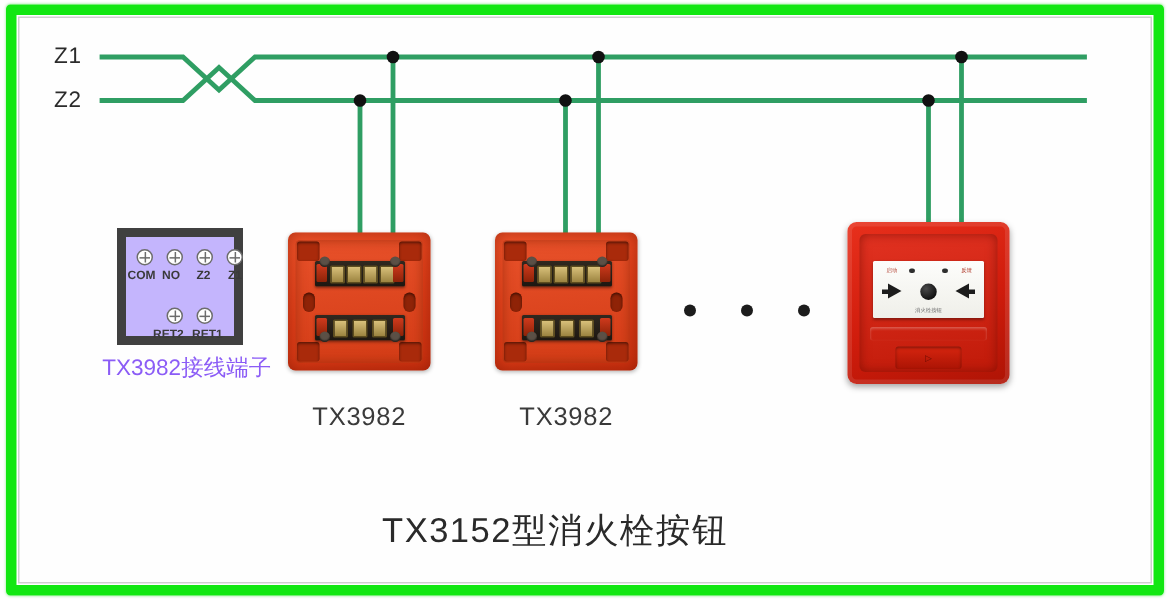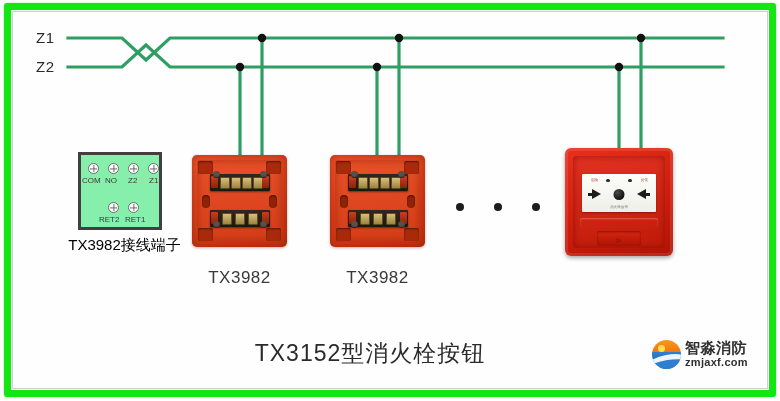--- a/index.html
+++ b/index.html
@@ -47,22 +47,23 @@
     left: 0; top: 0;
     width: 780px; height: 401px;
     overflow: visible;
   }
   
   .term-box {
     position: absolute;
     left: 78px; top: 152px;
     width: 84px; height: 78px;
     box-sizing: border-box;
-    border: 3px solid #404040;
-    background: #86efac;
+    border: 6px solid #404040;
+    background: #c4b5fd;
+    font-weight: bold;
   }
   .screw {
     position: absolute;
     width: 11px; height: 11px;
     box-sizing: border-box;
     border: 1.2px solid #6d6d6d;
     border-radius: 50%;
     background: #fff;
   }
   .screw::before, .screw::after {
@@ -78,21 +79,21 @@
     color: #3a3a3a;
     font-family: "Liberation Sans", sans-serif;
     white-space: nowrap;
   }
   .term-caption {
     position: absolute;
     left: 52px; top: 236px;
     width: 145px;
     text-align: center;
     font-size: 15px;
-    color: #000000;
+    color: #8b5cf6;
     font-family: "Liberation Sans", "DejaVu Sans", sans-serif;
   }
   
   .module {
     position: absolute;
     width: 95px; height: 92px;
     border-radius: 5px;
     background:
       linear-gradient(160deg, #f0542a 0%, #df3f19 48%, #c9300f 100%);
     box-shadow: inset 0 0 10px rgba(120,20,0,.55), 0 1px 3px rgba(0,0,0,.3);
@@ -474,25 +475,14 @@
       <div class="cap">消火栓按钮</div>
     </div>
     <div class="slot"></div>
     <div class="reset">
       <span class="reset-mark">▷</span>
     </div>
   </div>
 
   <div class="title">TX3152型消火栓按钮</div>
 
-  <div class="watermark">
-    <div class="wm-logo">
-      <div class="sun"></div>
-      <div class="wave"></div>
-      <div class="wave2"></div>
-    </div>
-    <div class="wm-text">
-      <div class="wm-cn">智淼消防</div>
-      <div class="wm-url">zmjaxf.com</div>
-    </div>
-  </div>
 
 </div>
 
 </body></html>

